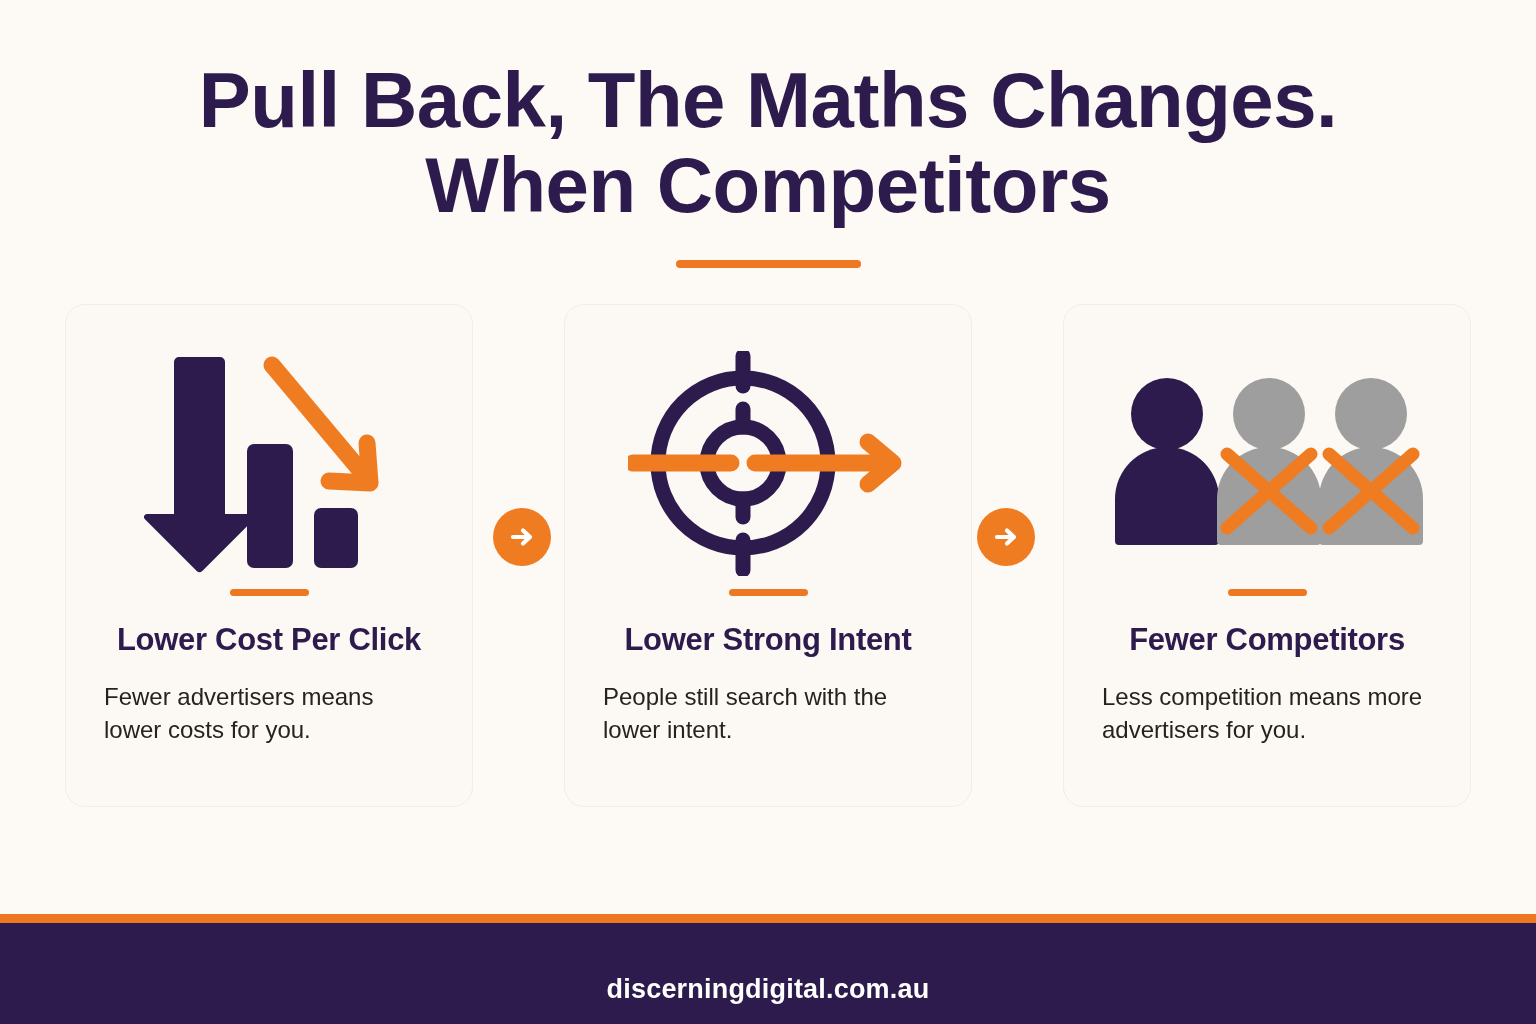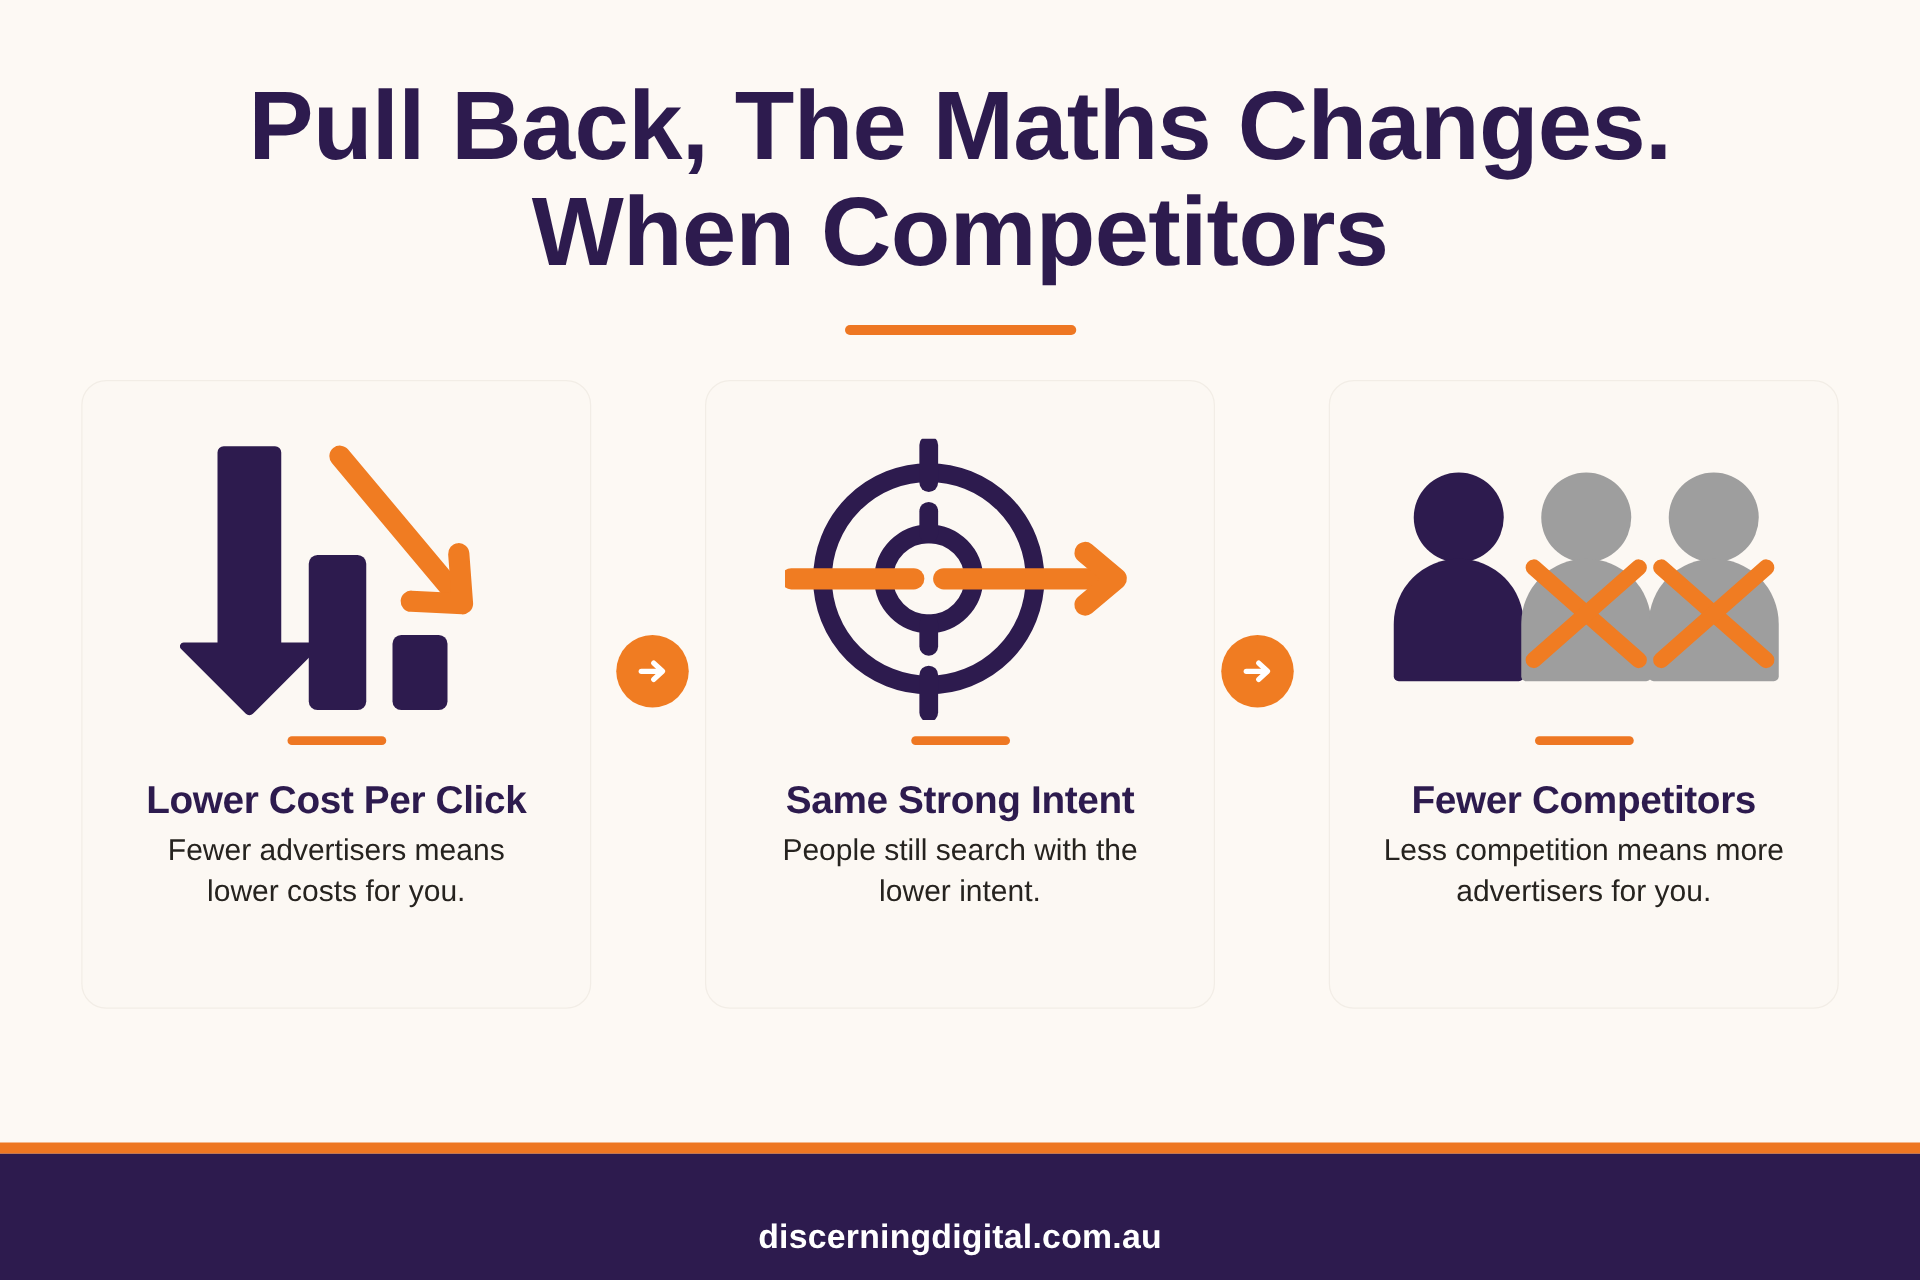--- a/index.html
+++ b/index.html
@@ -92,25 +92,24 @@
   .card-title {
     margin-top: 26px;
     font-size: 31px;
     font-weight: 700;
     color: #2D1B4E;
     letter-spacing: -0.3px;
     text-align: center;
   }
 
   .card-desc {
-    margin-top: 6px;
+    margin-top: 22px;
     font-size: 24px;
     line-height: 1.38;
     color: #26231F;
-    text-align: center;
     width: 330px;
   }
 
   
   .connector {
     position: absolute;
     top: 204px;
     width: 58px;
     height: 58px;
     border-radius: 50%;
@@ -209,21 +208,21 @@
           </g>
 
           <g fill="none" stroke="#F07C22" stroke-width="17" stroke-linecap="round" stroke-linejoin="round">
             <line x1="5" y1="112" x2="103" y2="112"></line>
             <line x1="127" y1="112" x2="258" y2="112"></line>
             <polyline points="240,91 265,112 240,133"></polyline>
           </g>
         </svg>
       </div>
       <div class="card-divider"></div>
-      <div class="card-title">Same Strong Intent</div>
+      <div class="card-title">Lower Strong Intent</div>
       <div class="card-desc">People still search with the lower intent.</div>
     </div>
 
     <div class="connector connector-2">
       <svg width="30" height="30" viewBox="0 0 30 30" xmlns="http://www.w3.org/2000/svg">
         <g fill="none" stroke="#FFFFFF" stroke-width="4.2" stroke-linecap="round" stroke-linejoin="round">
           <line x1="6" y1="15" x2="22" y2="15"></line>
           <polyline points="16,8.5 23,15 16,21.5"></polyline>
         </g>
       </svg>

